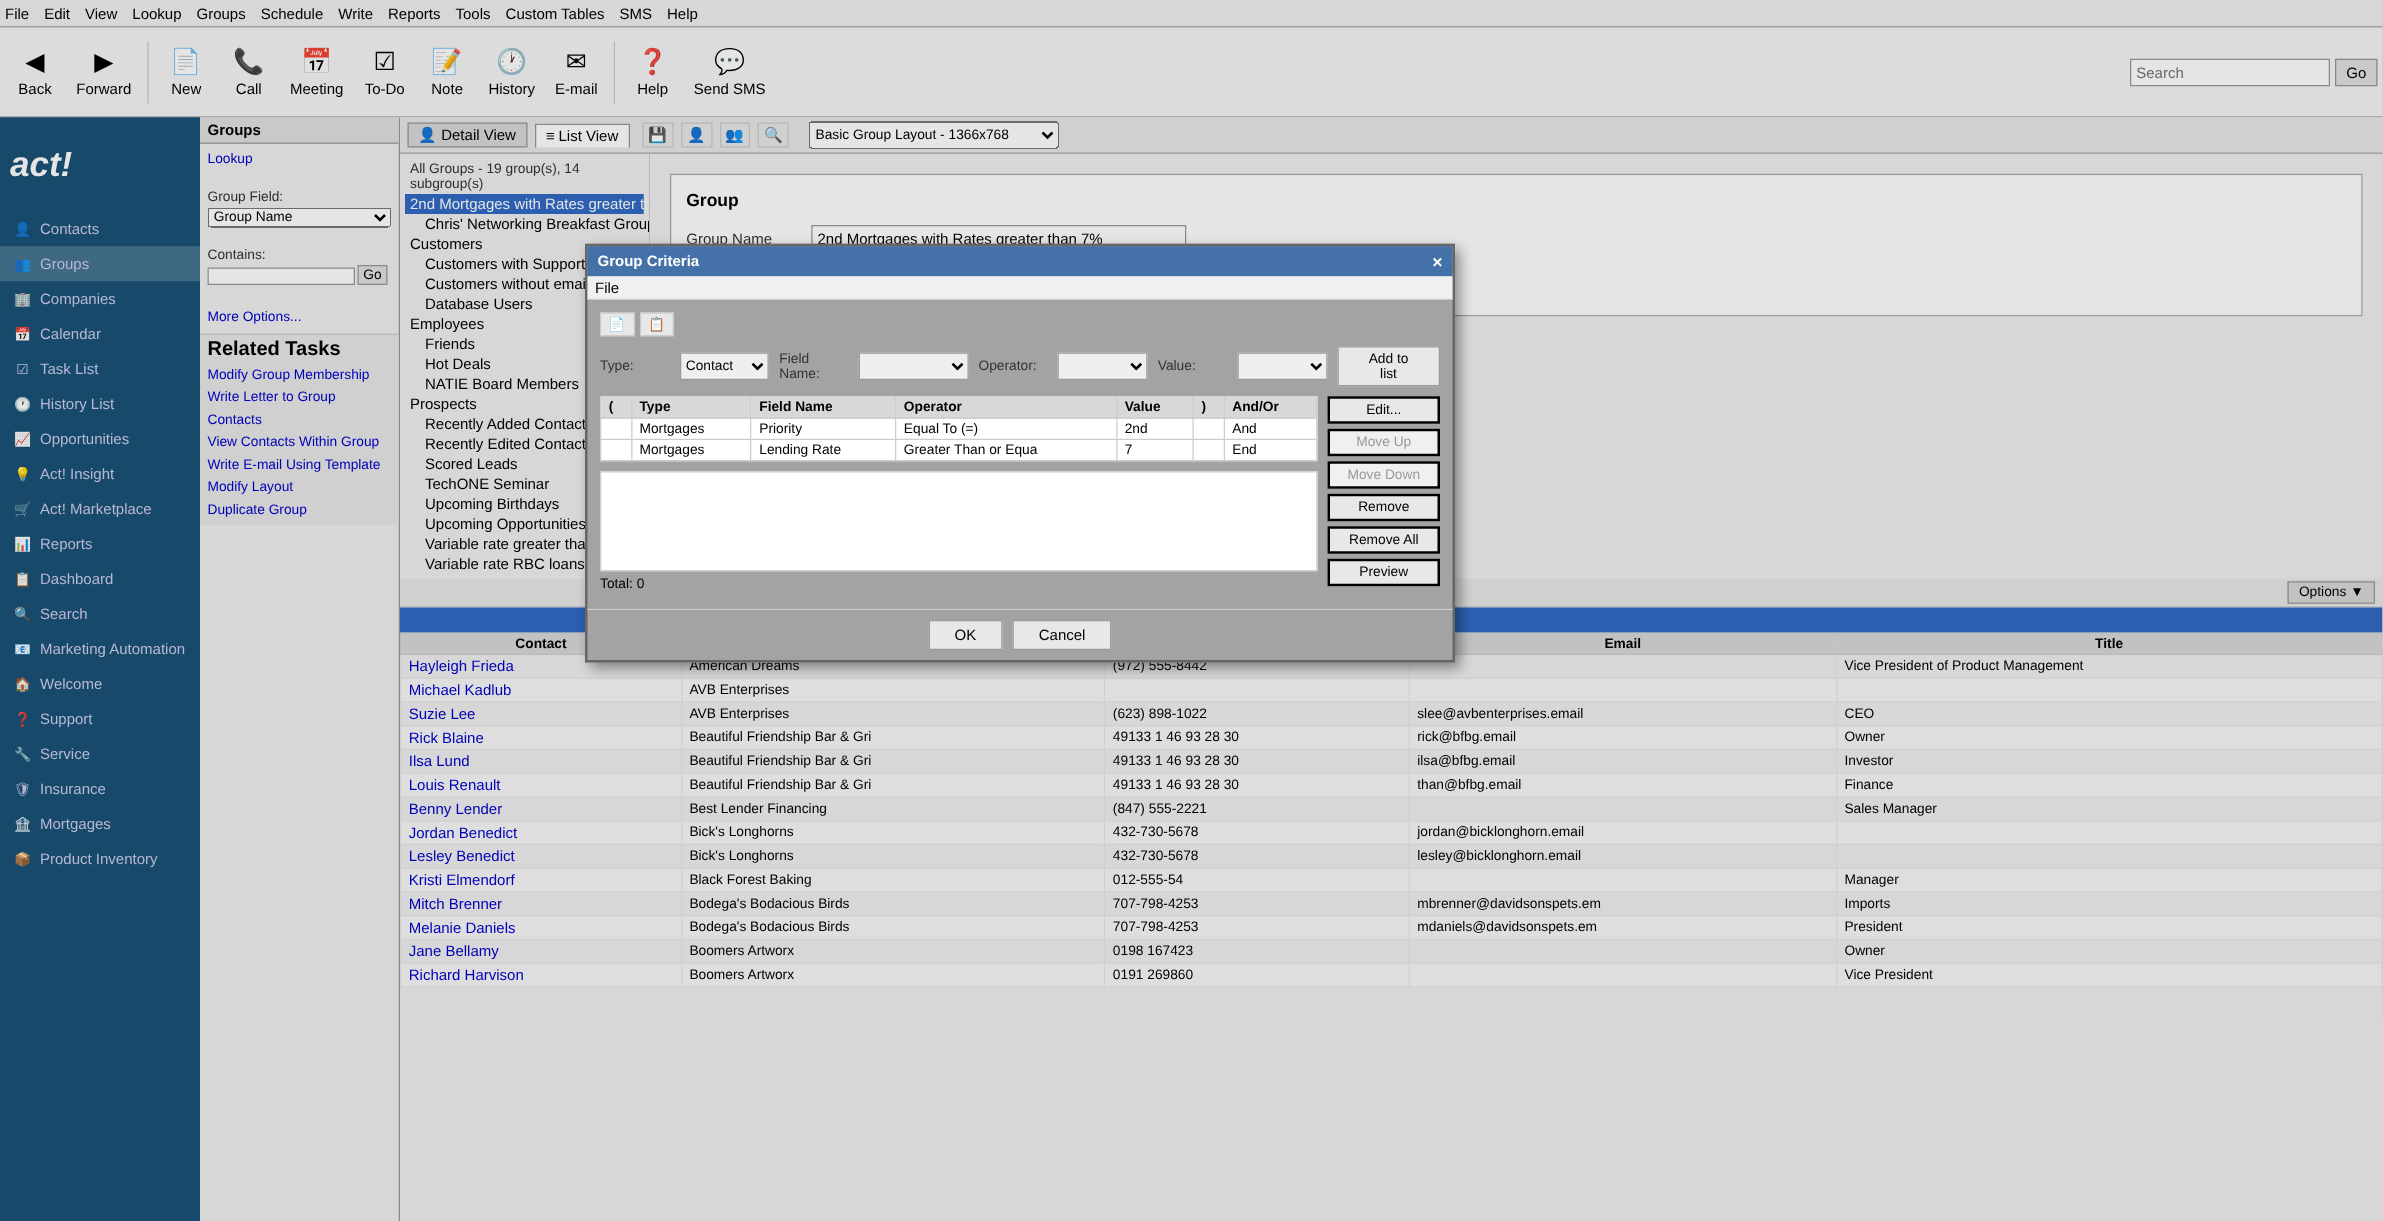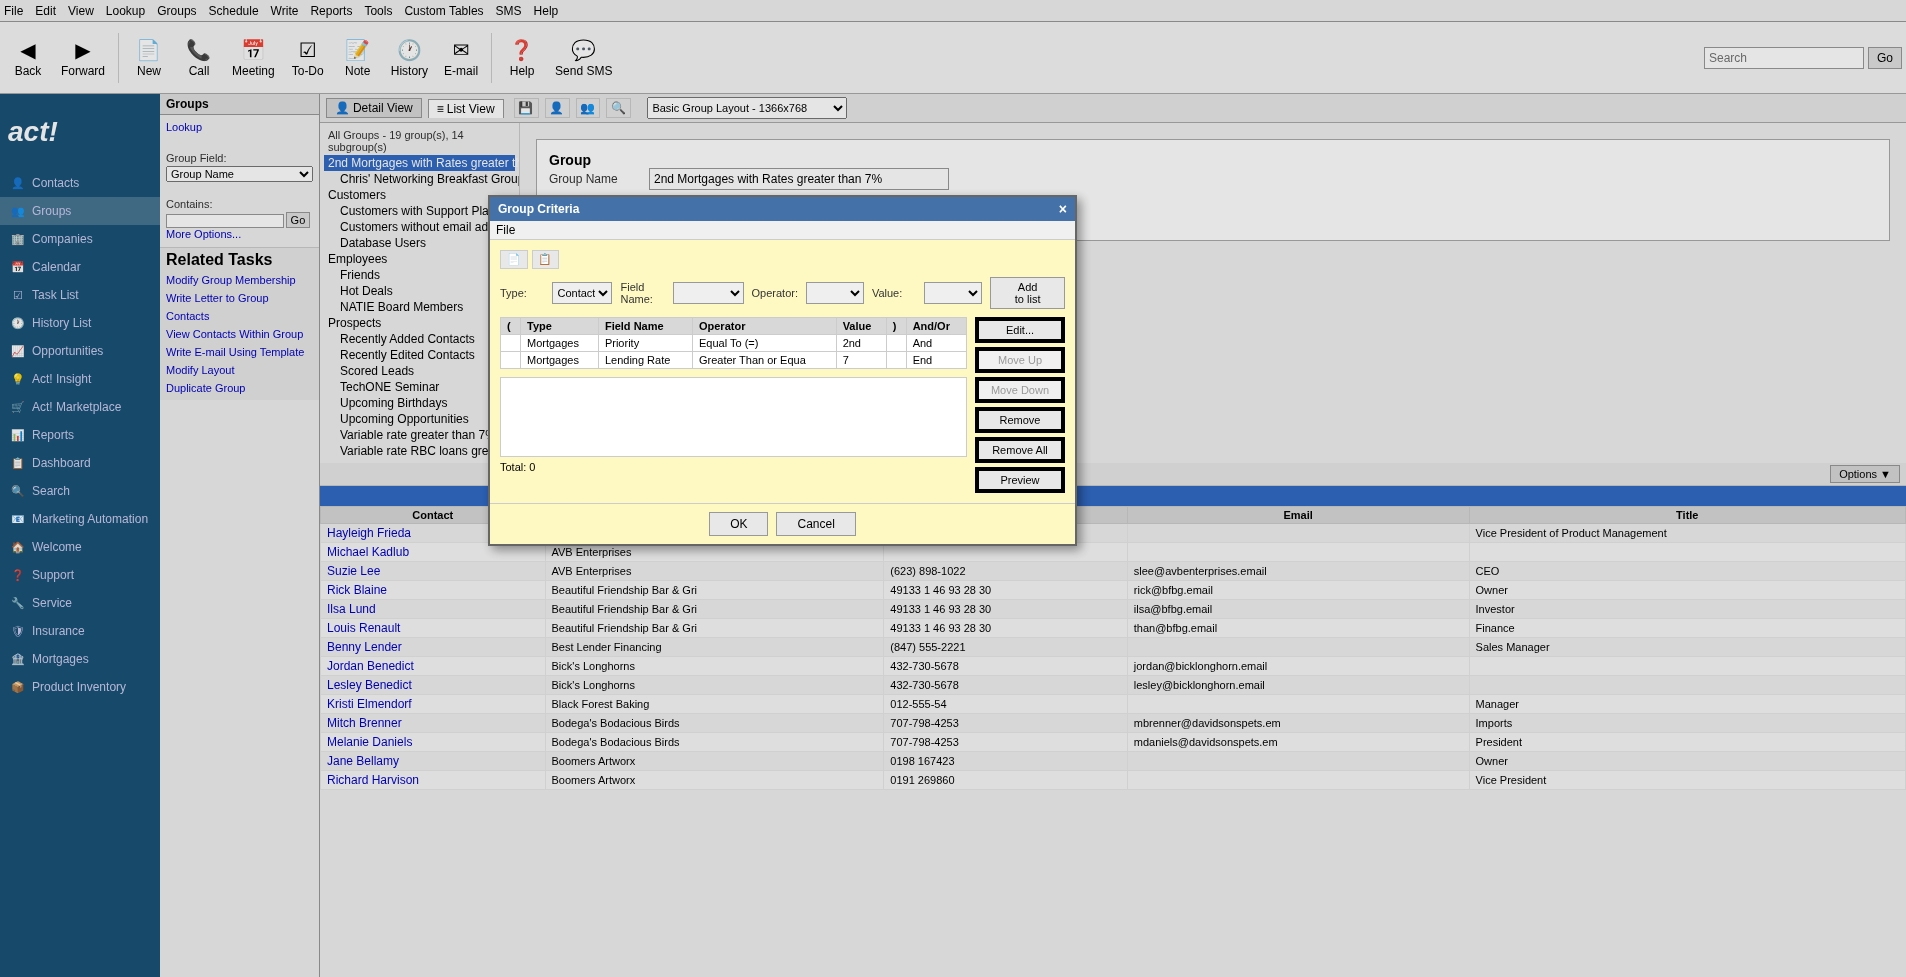--- a/index.html
+++ b/index.html
@@ -23,21 +23,21 @@
     .nav-icon { width: 16px; height: 16px; display: flex; align-items: center; justify-content: center; font-size: 11px; }
 
     
     .groups-panel { width: 160px; background: #f0f0f0; border-right: 1px solid #999; display: flex; flex-direction: column; flex-shrink: 0; }
     .groups-panel-header { background: #e0e0e0; padding: 3px 6px; font-weight: bold; font-size: 12px; border-bottom: 1px solid #999; }
     .groups-panel-section { padding: 3px 6px; font-size: 11px; }
     .groups-panel-label { font-size: 11px; color: #333; margin-top: 16px; }
     .groups-panel-select { width: 100%; font-size: 11px; margin-top: 2px; }
     .groups-panel-input { width: 80%; font-size: 11px; margin-top: 2px; border: 1px solid #999; }
     .go-btn { font-size: 11px; border: 1px solid #999; background: #e0e0e0; cursor: pointer; padding: 1px 4px; }
-    .more-options { color: #0000cc; font-size: 11px; cursor: pointer; margin-top: 0; }
+    .more-options { color: #0000cc; font-size: 11px; cursor: pointer; margin-top: 20px; }
 
     .related-tasks { background: #e8e8e8; padding: 3px 6px; border-top: 1px solid #ccc; margin-top: 4px; }
     .related-tasks-header { font-weight: bold; font-size: 16px; margin-bottom: 2px; }
     .task-link { color: #0000cc; font-size: 11px; cursor: pointer; display: block; line-height: 18px; }
 
     
     .toolbar { background: #f5f5f5; border-bottom: 1px solid #aaa; display: flex; align-items: center; padding: 2px 4px; gap: 2px; height: 72px; }
     .toolbar-btn { display: flex; flex-direction: column; align-items: center; padding: 4px 6px; cursor: pointer; border: 1px solid transparent; font-size: 11px; min-width: 48px; }
     .toolbar-icon { font-size: 20px; margin-bottom: 2px; }
     .toolbar-sep { width: 1px; height: 50px; background: #ccc; margin: 0 4px; }
@@ -54,46 +54,46 @@
     
     .groups-list-area { padding: 4px; }
     .groups-list-title { font-size: 11px; padding: 2px 4px; color: #333; }
     .groups-list { font-size: 11px; }
     .group-item { padding: 1px 4px; cursor: pointer; white-space: nowrap; }
     .group-item.selected { background: #316ac5; color: white; }
     .group-item.sub { padding-left: 16px; }
 
     
     .group-detail { background: white; border: 1px solid #aaa; margin: 8px; padding: 12px; }
-    .group-detail-title { font-size: 14px; font-weight: bold; margin-bottom: 0; }
+    .group-detail-title { font-size: 14px; font-weight: bold; margin-bottom: 12px; }
     .form-row { display: flex; align-items: center; margin-bottom: 8px; }
     .form-label { width: 100px; font-size: 12px; color: #333; }
     .form-input { border: 1px solid #999; padding: 2px 4px; font-size: 12px; width: 300px; height: 22px; }
 
     
     .dialog-overlay { position: fixed; top: 0; left: 0; width: 100%; height: 100%; background: rgba(0,0,0,0.1); display: flex; align-items: flex-start; justify-content: flex-start; z-index: 100; pointer-events: none; }
-    .dialog { position: absolute; top: 195px; left: 488px; width: 589px; background: #fef9c3; border: 2px solid #666; box-shadow: 4px 4px 10px rgba(0,0,0,0.4); pointer-events: all; }
+    .dialog { position: absolute; top: 195px; left: 468px; width: 696px; background: #a3a3a3; border: 2px solid #666; box-shadow: 4px 4px 10px rgba(0,0,0,0.4); pointer-events: all; }
     .dialog-title-bar { background: #4472a8; color: white; padding: 4px 8px; display: flex; align-items: center; justify-content: space-between; font-size: 12px; font-weight: bold; }
     .dialog-close { color: white; cursor: pointer; font-size: 14px; font-weight: bold; }
     .dialog-menu { background: #f0f0f0; padding: 2px 6px; border-bottom: 1px solid #ccc; font-size: 11px; }
     .dialog-body { padding: 10px; }
     .dialog-toolbar { display: flex; gap: 4px; margin-bottom: 8px; }
     .dialog-tool-btn { border: 1px solid #ccc; background: #e8e8e8; padding: 2px 6px; cursor: pointer; font-size: 11px; }
 
     .criteria-row { display: flex; align-items: center; gap: 8px; margin-bottom: 8px; }
     .criteria-label { font-size: 11px; color: #333; width: 70px; }
     .criteria-select { font-size: 11px; height: 22px; border: 1px solid #999; }
     .add-to-list-btn { background: #e8e8e8; border: 1px solid #999; padding: 3px 21px; cursor: pointer; font-size: 11px; }
 
     .criteria-table { width: 100%; border-collapse: collapse; border: 1px solid #ccc; margin-bottom: 8px; background: white; }
     .criteria-table th { background: #d8d8d8; padding: 2px 6px; text-align: left; font-size: 11px; border: 1px solid #ccc; font-weight: bold; }
     .criteria-table td { padding: 2px 6px; font-size: 11px; border: 1px solid #ccc; }
 
     .side-btns { display: flex; flex-direction: column; gap: 4px; }
-    .side-btn { background: #e8e8e8; border: 4px solid #000000; padding: 3px 8px; cursor: pointer; font-size: 11px; width: 90px; text-align: center; }
+    .side-btn { background: #e8e8e8; border: 2px solid #000000; padding: 3px 8px; cursor: pointer; font-size: 11px; width: 90px; text-align: center; }
     .side-btn:disabled, .side-btn.disabled { color: #999; background: #f0f0f0; }
 
     .criteria-main { display: flex; gap: 8px; }
     .criteria-content { flex: 1; }
     .notes-area { border: 1px solid #ccc; background: white; height: 80px; margin-top: 8px; }
     .total-row { font-size: 11px; padding: 4px 0; }
     .dialog-footer { display: flex; justify-content: center; gap: 8px; padding: 8px; border-top: 1px solid #ccc; }
     .dialog-footer-btn { background: #e8e8e8; border: 1px solid #999; padding: 4px 20px; cursor: pointer; font-size: 12px; }
 
     

